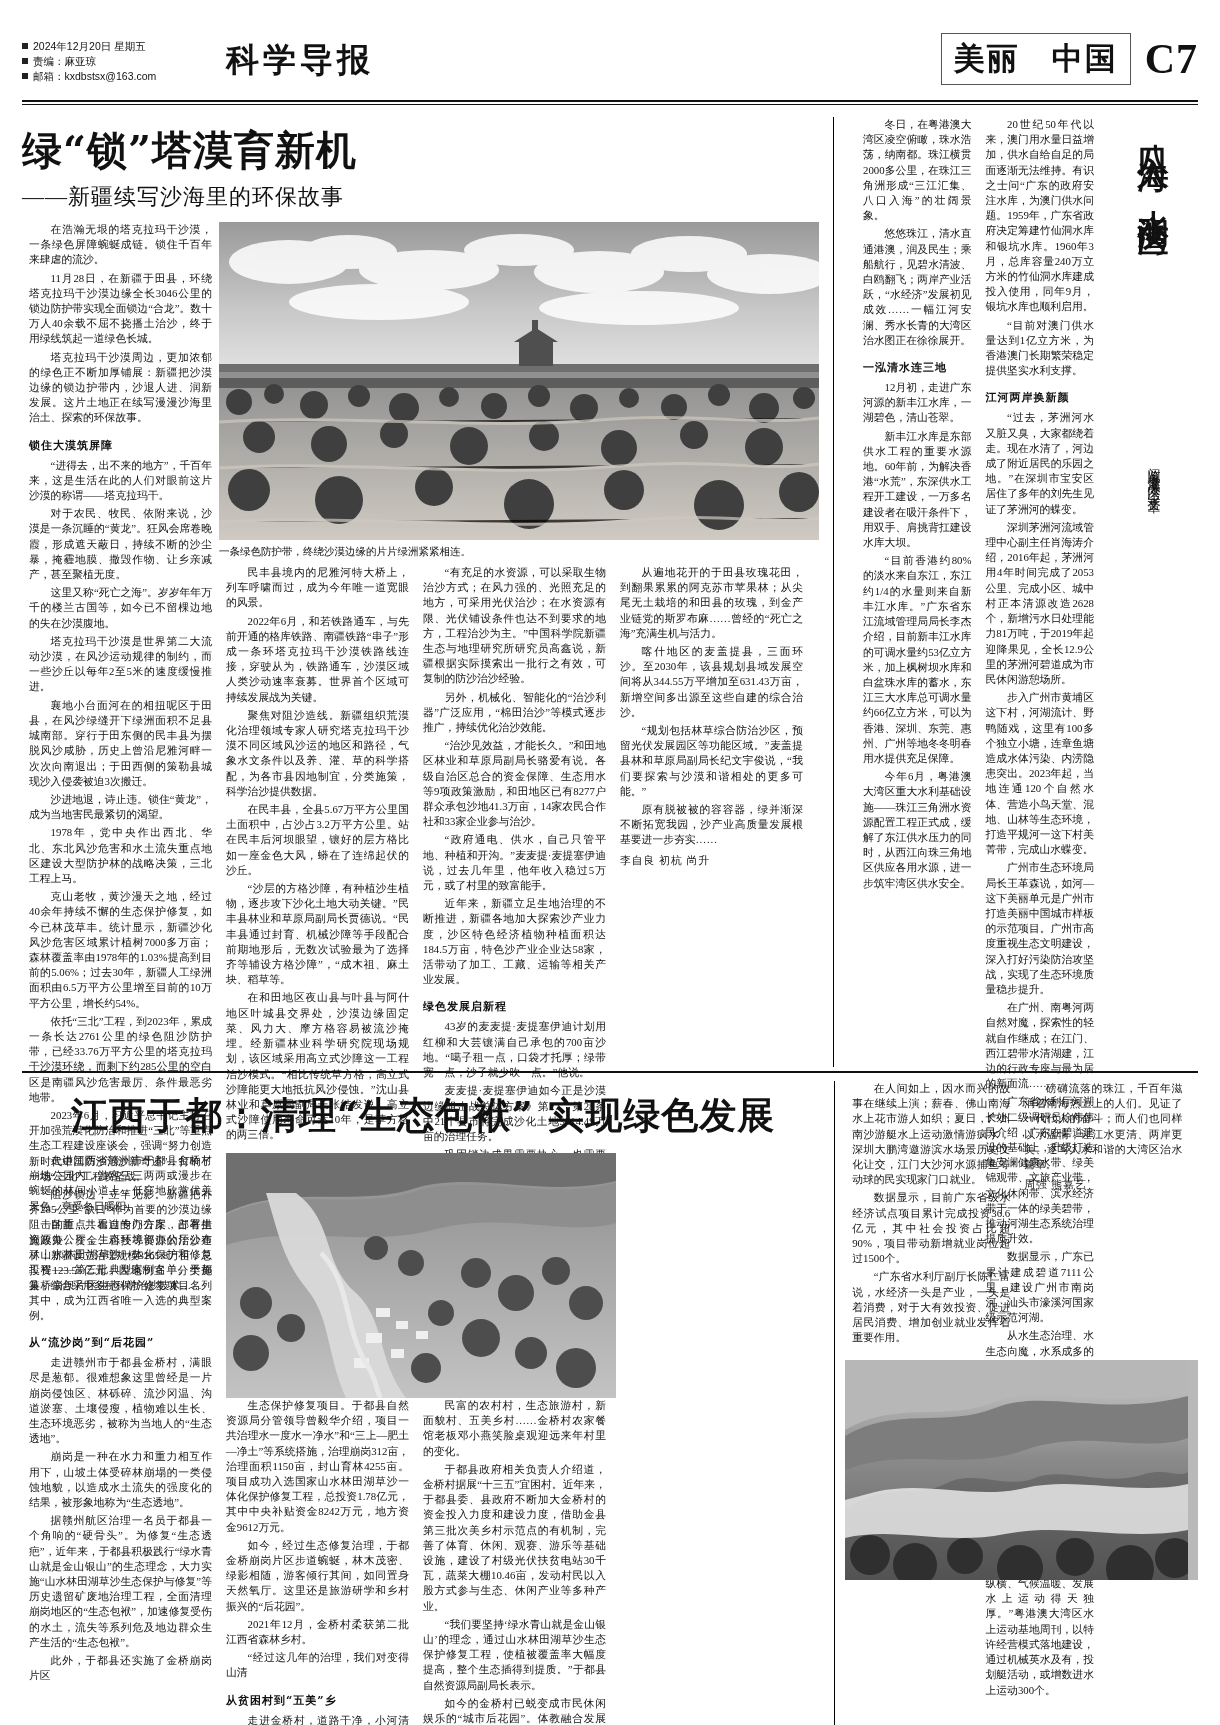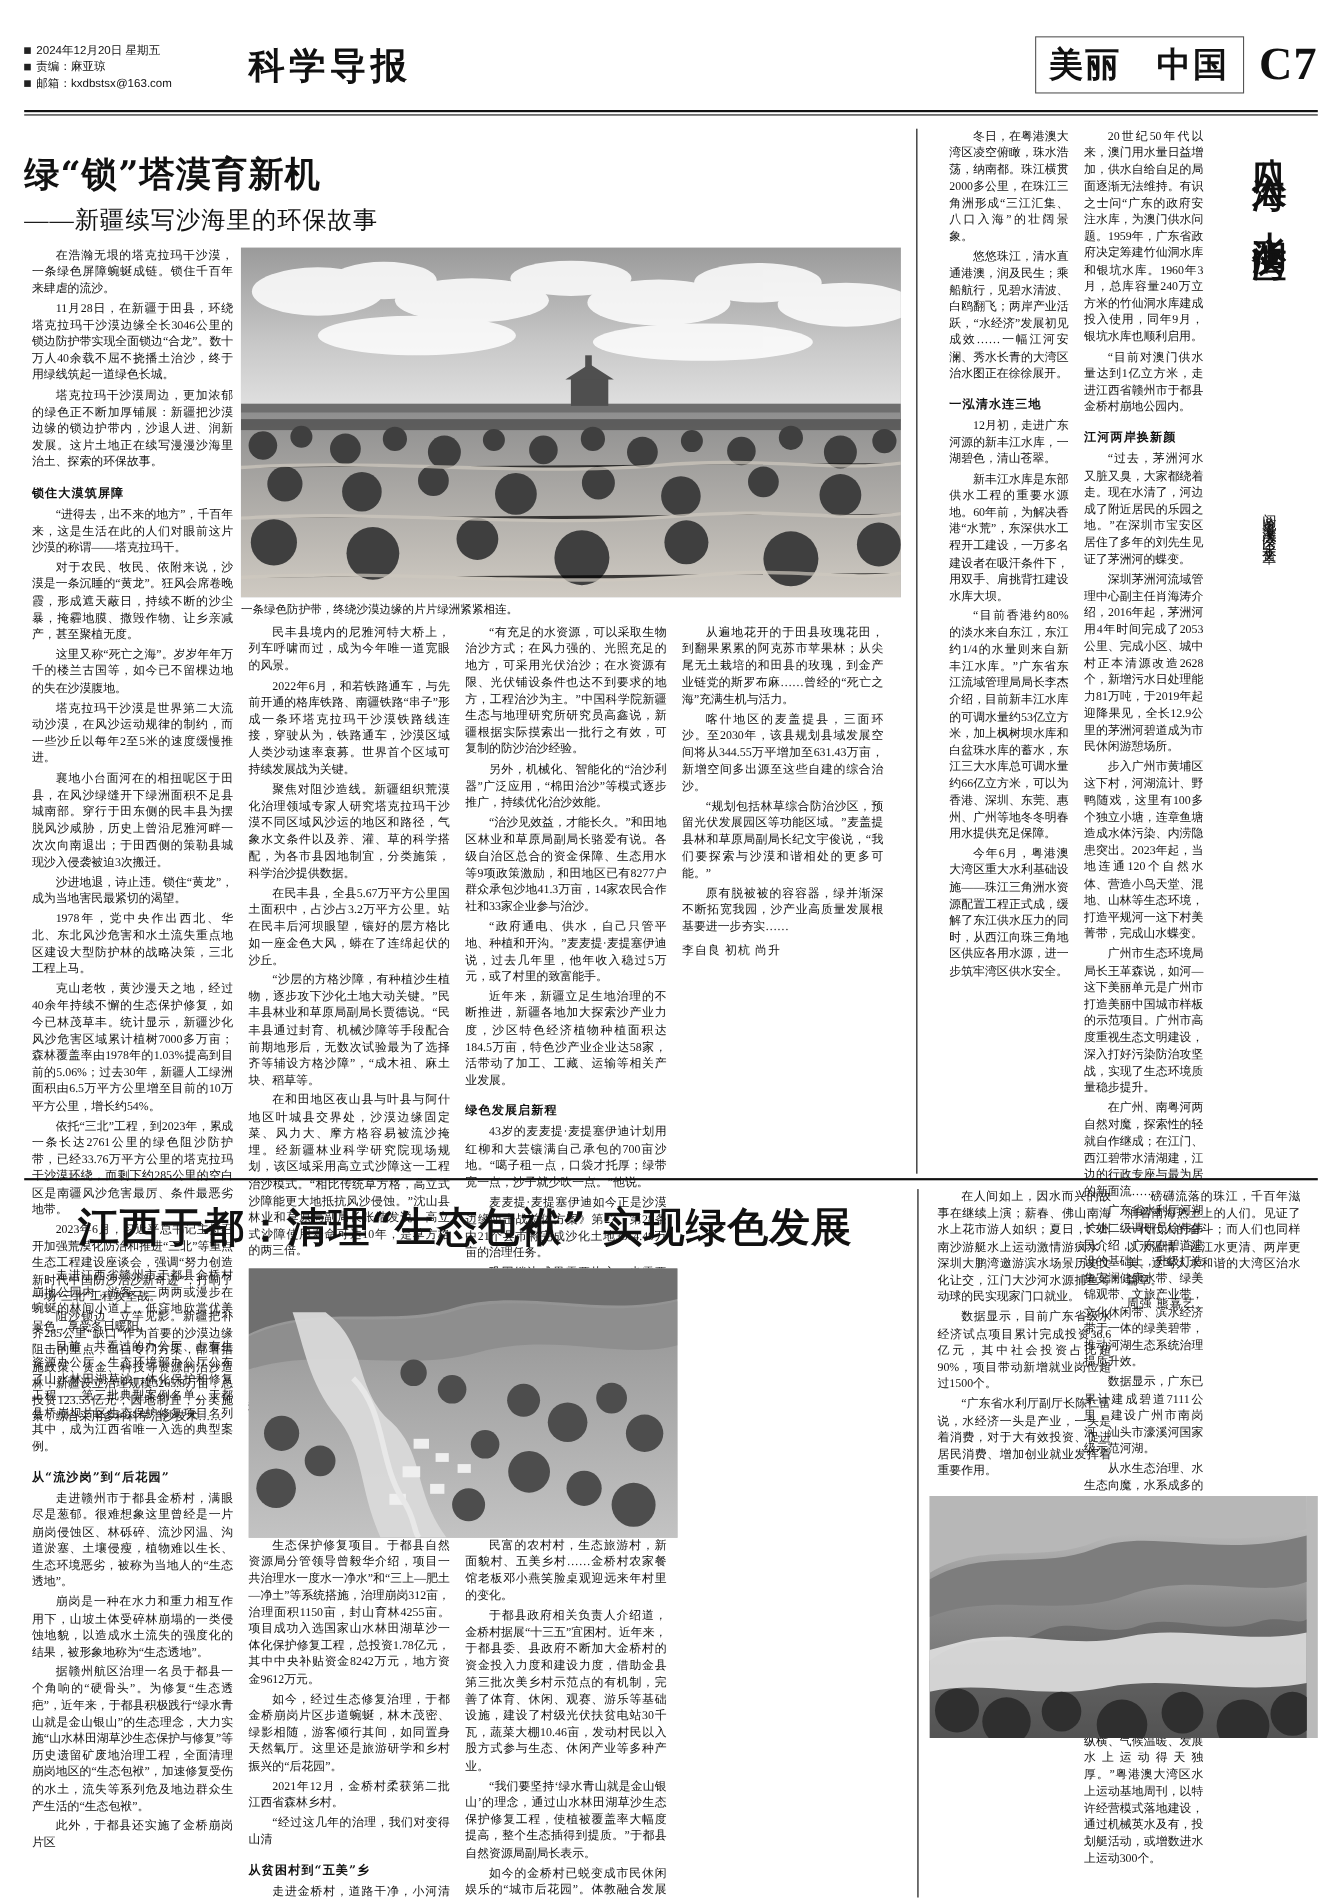--- a/index.html
+++ b/index.html
@@ -27,21 +27,21 @@
   .mh-page { font-size:42px; font-family:Liberation Serif, serif; font-weight:bold; letter-spacing:1px;}
   .rule-thick { border-top:2px solid #111; margin:4px 0 2px; }
   .rule-thin { border-top:1px solid #111; margin:0 0 12px; }
 
   
   .cols { display:flex; }
   .col { padding:0 7px; }
   .vline { border-left:1px solid #000; }
 
   h1.headline {
-    font-size:32px; font-weight:bold; letter-spacing:1px; margin:20px 0 2px;
+    font-size:40px; font-weight:bold; letter-spacing:1px; margin:6px 0 2px;
     font-family:"DejaVu Serif", serif;
   }
   .subhead { font-size:22px; margin:4px 0 10px; letter-spacing:1px; }
   h2.sec { font-size:11px; font-weight:bold; margin:12px 0 5px; letter-spacing:1px;
      font-family:"DejaVu Serif", serif;}
   p.body {
     font-size:10.8px; line-height:15.2px; text-align:justify; margin:0 0 3px;
     text-indent:2em; text-justify:inter-ideograph;
   }
   .byline { font-size:10.8px; text-align:left; margin-top:6px; letter-spacing:1px; }
@@ -245,21 +245,21 @@
             <p class="body">冬日，在粤港澳大湾区凌空俯瞰，珠水浩荡，纳南都。珠江横贯2000多公里，在珠江三角洲形成“三江汇集、八口入海”的壮阔景象。</p>
             <p class="body">悠悠珠江，清水直通港澳，润及民生；乘船航行，见碧水清波、白鸥翻飞；两岸产业活跃，“水经济”发展初见成效……一幅江河安澜、秀水长青的大湾区治水图正在徐徐展开。</p>
             <h2 class="sec">一泓清水连三地</h2>
             <p class="body">12月初，走进广东河源的新丰江水库，一湖碧色，清山苍翠。</p>
             <p class="body">新丰江水库是东部供水工程的重要水源地。60年前，为解决香港“水荒”，东深供水工程开工建设，一万多名建设者在吸汗条件下，用双手、肩挑背扛建设水库大坝。</p>
             <p class="body">“目前香港约80%的淡水来自东江，东江约1/4的水量则来自新丰江水库。”广东省东江流域管理局局长李杰介绍，目前新丰江水库的可调水量约53亿立方米，加上枫树坝水库和白盆珠水库的蓄水，东江三大水库总可调水量约66亿立方米，可以为香港、深圳、东莞、惠州、广州等地冬冬明春用水提供充足保障。</p>
             <p class="body">今年6月，粤港澳大湾区重大水利基础设施——珠江三角洲水资源配置工程正式成，缓解了东江供水压力的同时，从西江向珠三角地区供应各用水源，进一步筑牢湾区供水安全。</p>
           </div>
           <div class="col" style="width:126px;">
             <p class="body">20世纪50年代以来，澳门用水量日益增加，供水自给自足的局面逐渐无法维持。有识之士问“广东的政府安注水库，为澳门供水问题。1959年，广东省政府决定筹建竹仙洞水库和银坑水库。1960年3月，总库容量240万立方米的竹仙洞水库建成投入使用，同年9月，银坑水库也顺利启用。</p>
-            <p class="body">“目前对澳门供水量达到1亿立方米，走进江西省赣州市于都县金桥村崩地公园内。</p>
+            <p class="body">“目前对澳门供水量达到1亿立方米，为香港澳门长期繁荣稳定提供坚实水利支撑。</p>
             <h2 class="sec">江河两岸换新颜</h2>
             <p class="body">“过去，茅洲河水又脏又臭，大家都绕着走。现在水清了，河边成了附近居民的乐园之地。”在深圳市宝安区居住了多年的刘先生见证了茅洲河的蝶变。</p>
             <p class="body">深圳茅洲河流域管理中心副主任肖海涛介绍，2016年起，茅洲河用4年时间完成了2053公里、完成小区、城中村正本清源改造2628个，新增污水日处理能力81万吨，于2019年起迎降果见，全长12.9公里的茅洲河碧道成为市民休闲游憩场所。</p>
             <p class="body">步入广州市黄埔区这下村，河湖流计、野鸭随戏，这里有100多个独立小塘，连章鱼塘造成水体污染、内涝隐患突出。2023年起，当地连通120个自然水体、营造小鸟天堂、混地、山林等生态环境，打造平规河一这下村美菁带，完成山水蝶变。</p>
             <p class="body">广州市生态环境局局长王革森说，如河—这下美丽单元是广州市打造美丽中国城市样板的示范项目。广州市高度重视生态文明建设，深入打好污染防治攻坚战，实现了生态环境质量稳步提升。</p>
             <p class="body">在广州、南粤河两自然对魔，探索性的轻就自作继成；在江门、西江碧带水清湖建，江边的行政专座与最为居的新面流……</p>
             <p class="body">广东省水利厅河湖长处二级调研员徐伟伟民介绍，广东在碧道建设的基础上，升级打造集安澜健康水带、绿美锦观带、文旅产业带，文化休闲带、滨水经济带于一体的绿美碧带，推动河湖生态系统治理提质升效。</p>
             <p class="body">数据显示，广东已累计建成碧道7111公里，建设广州市南岗河、汕头市濠溪河国家级示范河湖。</p>
             <p class="body">从水生态治理、水生态向魔，水系成多的河流、湖泊由进变清，山清变美，“依水而居、择水而憩”正成为粤港澳大湾区人民美好生活的向往。</p>
             <h2 class="sec">“水经济”激发万千活力</h2>

